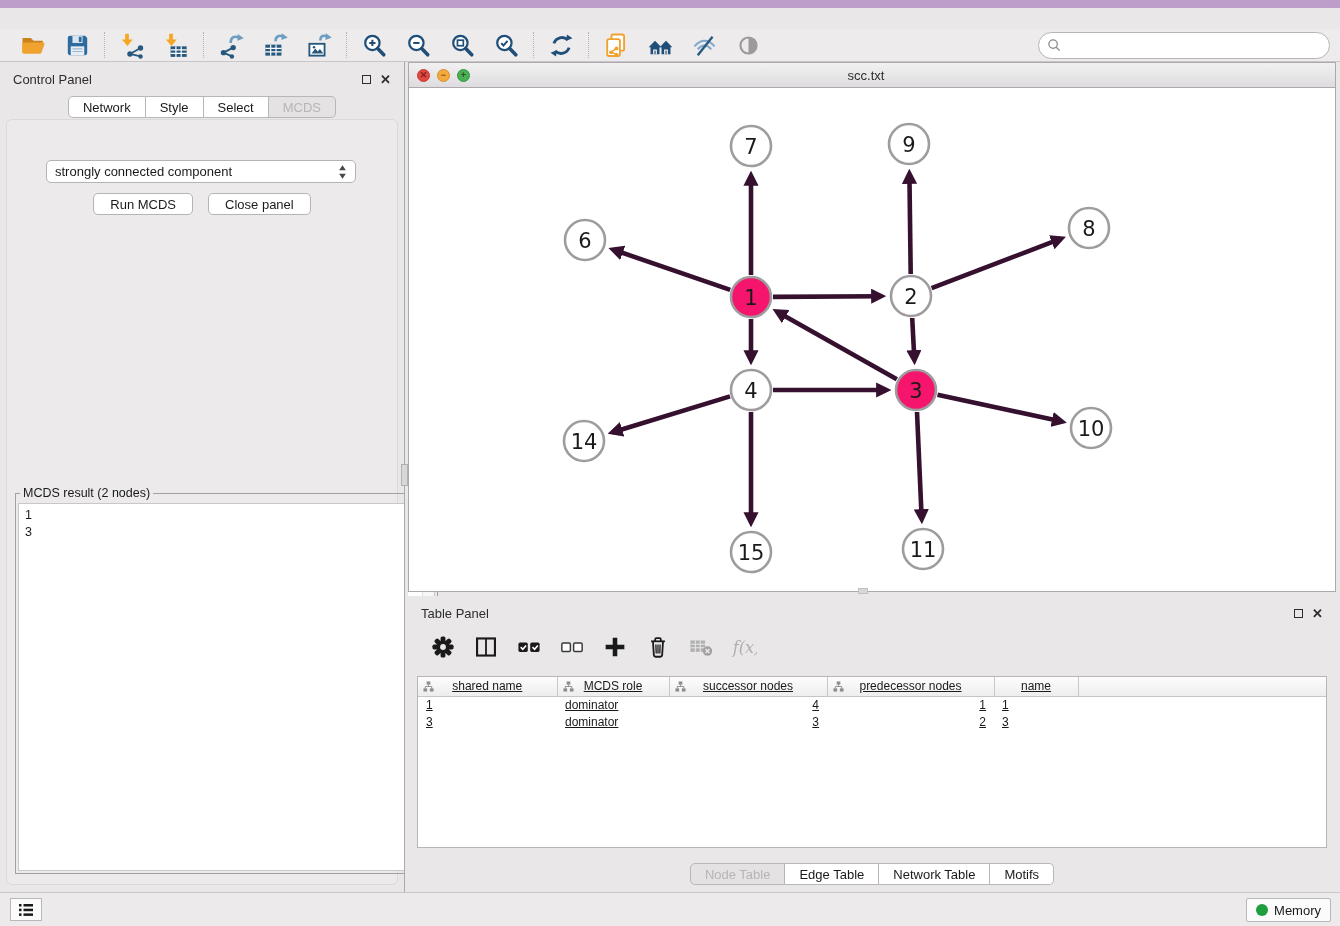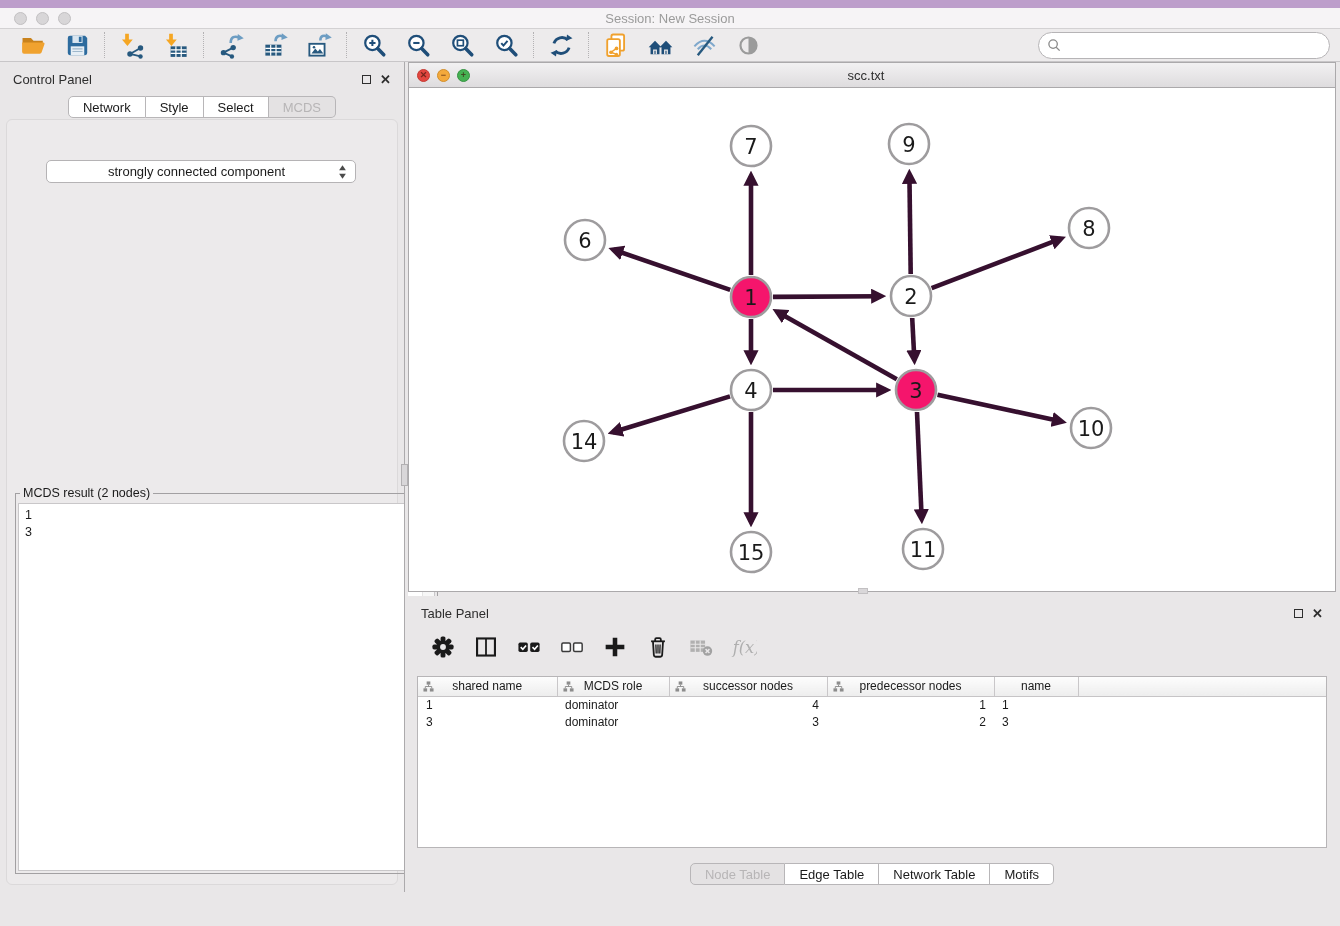--- a/index.html
+++ b/index.html
@@ -33,21 +33,21 @@
 
   .tabs-row { position:absolute; left:0; top:34px; width:100%; display:flex; justify-content:center; }
   .tab-group { display:flex; }
   .ui-tab { height:22px; padding:0 14px; background:#FFFFFF; border:1px solid #B8B6B8; border-left:none; font-size:13px; display:flex; align-items:center; color:#1A1A1A; cursor:default; }
   .tab-group .ui-tab:first-child { border-left:1px solid #B8B6B8; border-radius:5px 0 0 5px; }
   .tab-group .ui-tab:last-child { border-radius:0 5px 5px 0; }
   .ui-tab.active { background:#E4E2E3; color:#B7B5B6; }
 
   .cp-content { position:absolute; left:6px; top:57px; width:392px; height:766px; background:#ECEAEB; border:1px solid #DBD9DA; border-radius:6px; }
   .opt-label { position:absolute; left:0; top:18px; width:100%; text-align:center; font-size:13px; }
-  .dropdown { position:absolute; left:39px; top:40px; width:310px; height:23px; background:#FFFFFF; border:1px solid #B5B3B5; border-radius:5px; display:flex; align-items:center; padding:0 8px; font-size:13px;text-align:center; }
+  .dropdown { position:absolute; left:39px; top:40px; width:310px; height:23px; background:#FFFFFF; border:1px solid #B5B3B5; border-radius:5px; display:flex; align-items:center; padding:0 8px; font-size:13px; }
   .dropdown .dd-val { flex:1; }
   .btn-row { position:absolute; left:0; top:73px; width:100%; display:flex; justify-content:center; gap:15px; }
   .ui-btn { height:22px; padding:0 16px; background:#FFFFFF; border:1px solid #B5B3B5; border-radius:5px; font-size:13px; display:flex; align-items:center; cursor:default; }
 
   .mcds-field { position:absolute; left:8px; top:373px; width:423px; height:381px; border:1px solid #A2A0A2; }
   .mcds-legend { position:absolute; left:4px; top:-8px; background:#ECEAEB; padding:0 3px; font-size:12.5px; }
   .mcds-area { position:absolute; left:2px; top:9px; right:2px; bottom:2px; background:#FFFFFF; border:1px solid #C9C7C9; font-size:12.5px; }
   .mcds-lines { position:absolute; left:0; top:0; right:12px; bottom:0; padding:3px 6px; line-height:17px; }
   .mcds-scroll { position:absolute; right:0; top:0; bottom:0; width:12px; background:#F7F7F7; border-left:1px solid #E4E4E4; }
 
@@ -69,21 +69,21 @@
   .net-canvas svg { position:absolute; left:0; top:0; }
 
   
   .table-panel { position:absolute; left:408px; top:596px; width:928px; height:296px; background:#E9E7E8; }
   .tp-toolbar { position:absolute; left:6px; top:30px; height:42px; display:flex; align-items:center; gap:13px; padding:0 14px; }
   .tp-btn { width:30px; height:32px; display:flex; align-items:center; justify-content:center; cursor:default; }
   .tp-btn svg { width:26px; height:26px; }
   .tp-btn.disabled { opacity:0.9; }
 
   .node-table-wrap { position:absolute; left:9px; top:80px; width:910px; height:172px; background:#FFFFFF; border:1px solid #B7B5B7; overflow:hidden; }
-  table.node-table { border-collapse:collapse; table-layout:fixed; width:100%; font-size:12px; }
+  table.node-table { border-collapse:collapse; table-layout:fixed; width:100%; font-size:12px;text-decoration:underline; }
   table.node-table th { height:19px; font-weight:normal; background:linear-gradient(#FDFDFD,#EDEDED); border-bottom:1px solid #C6C4C6; border-right:1px solid #C9C7C9; position:relative; padding:0; }
   table.node-table th.no-div { border-right:none; }
   .th-inner { display:flex; align-items:center; justify-content:center; gap:6px; padding:0 4px; }
   .th-inner svg { width:11px; height:11px; position:absolute; left:5px; }
   table.node-table td { height:17px; padding:0 8px; white-space:nowrap; overflow:hidden; }
   td.al { text-align:left; } td.ar { text-align:right; }
 
   .bottom-tabs { position:absolute; left:0; top:267px; width:100%; display:flex; justify-content:center; }
 
   
@@ -266,28 +266,20 @@
     <symbol id="sym-stepper" viewBox="0 0 10 18">
       <path d="M5 1.5 L8.8 7 H1.2 z" fill="#4A4A4A"></path>
       <path d="M5 16.5 L8.8 11 H1.2 z" fill="#4A4A4A"></path>
     </symbol>
   </defs>
 </svg>
 
 <div class="app">
 
   <div class="purple-strip"></div>
-  <div class="titlebar">
-    <div class="traffic-grey">
-      <span class="dot"></span>
-      <span class="dot"></span>
-      <span class="dot"></span>
-    </div>
-    <div class="win-title">Session: New Session</div>
-  </div>
 
   <div class="main-toolbar">
     <div id="toolbar-groups" style="display:flex;align-items:center;">
         <div class="tb-group">
           <div class="tb-btn">
             <svg class="tb-ic">
               <use href="#sym-folder"></use>
             </svg>
           </div>
           <div class="tb-btn">
@@ -405,20 +397,24 @@
           <div class="ui-tab">Select</div>
           <div class="ui-tab active">MCDS</div>
         </div>
     </div>
     <div class="cp-content">
       <div class="dropdown">
         <span class="dd-val">strongly connected component</span>
         <svg width="9" height="16">
             <use href="#sym-stepper"></use>
           </svg>
+      </div>
+      <div class="btn-row">
+        <div class="ui-btn">Run MCDS</div>
+        <div class="ui-btn">Close panel</div>
       </div>
       <div class="mcds-field">
         <span class="mcds-legend">MCDS result (2 nodes)</span>
         <div class="mcds-area">
           <div class="mcds-lines" id="mcds-lines">
               <div>1</div>
               <div>3</div>
             </div>
           <div class="mcds-scroll"></div>
         </div>
@@ -637,14 +633,25 @@
     <div class="bottom-tabs">
       <div class="tab-group" id="table-tabs">
           <div class="ui-tab active">Node Table</div>
           <div class="ui-tab">Edge Table</div>
           <div class="ui-tab">Network Table</div>
           <div class="ui-tab">Motifs</div>
         </div>
     </div>
   </div>
 
+  <div class="statusbar">
+    <div class="status-left-btn">
+      <svg>
+          <use href="#sym-list"></use>
+        </svg>
+    </div>
+    <div class="memory-btn">
+      <span class="mem-dot"></span>
+      <span>Memory</span>
+    </div>
+  </div>
 
 </div>
 
 </body></html>

